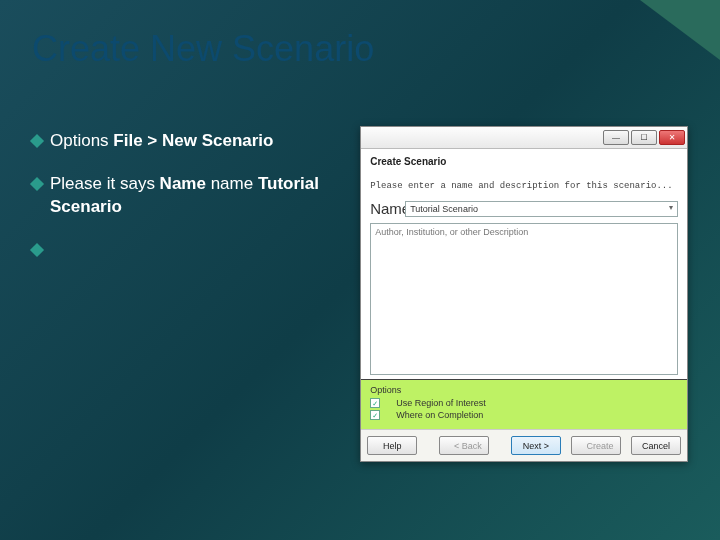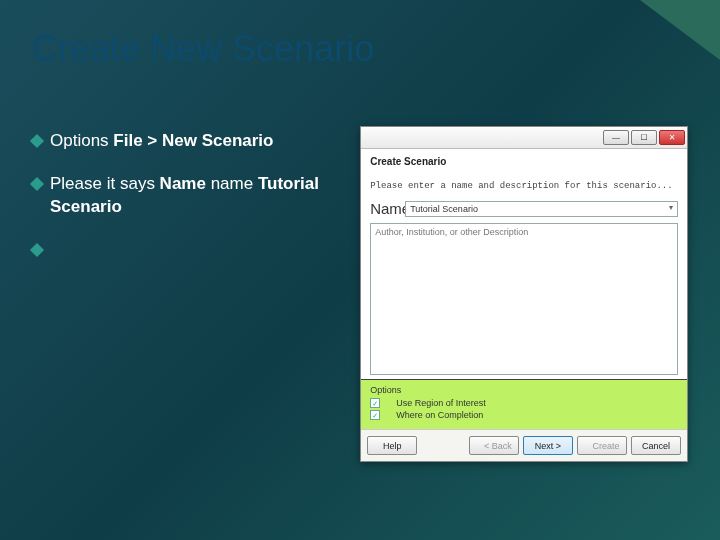--- a/index.html
+++ b/index.html
@@ -154,40 +154,41 @@
     justify-content: center;
     font-size: 7px;
     color: #2a7;
     line-height: 1;
   }
   .dlg-buttons {
     background: #f4f4f0;
     border-top: 1px solid #ccc;
     padding: 6px 6px;
     display: flex;
-    gap: 4px;
+    gap: 10px;
     justify-content: center;
   }
   .dlg-btn {
     min-width: 50px;
     height: 19px;
     border: 1px solid #888;
     background: linear-gradient(#fdfdfd,#e2e2e2);
     border-radius: 2px;
     font-size: 9px;
     display: flex;
     align-items: center;
     justify-content: center;
     color: #222;
   }
   .dlg-btn.help { margin-right: auto; }
   .dlg-btn.disabled { color: #999; padding-left: 8px; }
   .dlg-btn.primary {
     border-color: #2a7db8;
     background: linear-gradient(#eaf4fc,#cfe6f7);
+    margin-left: 12px;
   }
 </style>
 </head>
 <body>
 
 <div class="slide">
   <div class="corner-accent"></div>
 
   <h1 class="slide-title">Create New Scenario</h1>
 

